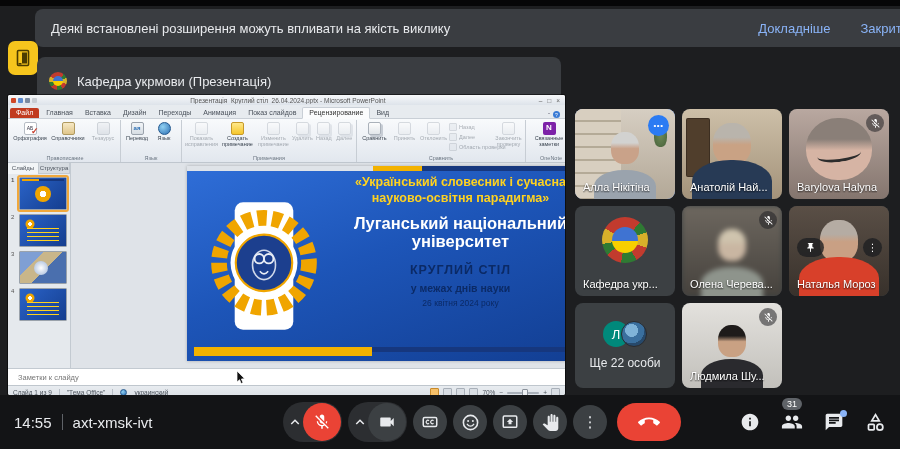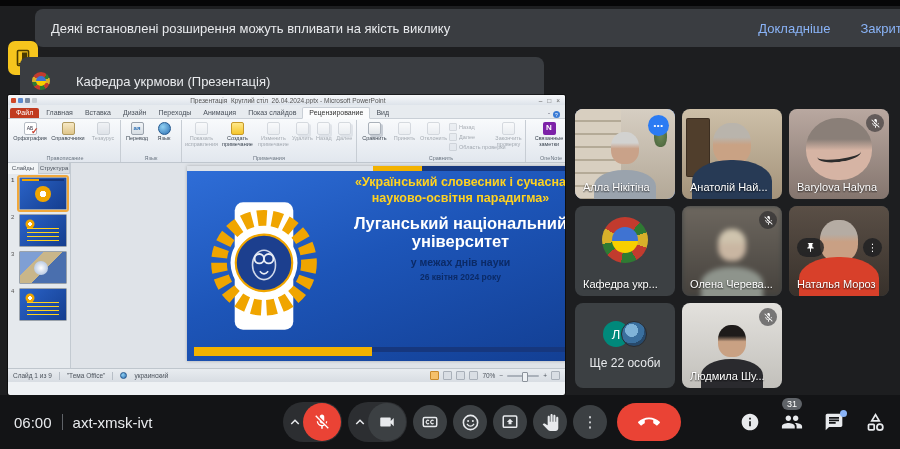--- a/index.html
+++ b/index.html
@@ -5,21 +5,21 @@
   html,body{margin:0;padding:0}
   body{position:relative;width:900px;height:449px;overflow:hidden;background:#1d1e20;
        font-family:"Liberation Sans",sans-serif;-webkit-font-smoothing:antialiased}
   
   .top-strip{position:absolute;left:0;top:0;width:900px;height:6px;background:#060607}
   .banner{position:absolute;background:#3a3d41;border-radius:8px;display:flex;align-items:center;color:#e8eaed;font-size:13px}
   #banner-ext{left:35px;top:9px;width:890px;height:38px;padding:0 16px;box-sizing:border-box}
   #banner-ext .links{margin-left:auto;display:flex;gap:30px}
   #banner-ext .lnk{color:#8ab4f8;cursor:pointer}
   #ext-icon{position:absolute;left:8px;top:41px;width:30px;height:34px;background:#f6c51d;border-radius:7px;display:flex;align-items:center;justify-content:center}
-  #banner-present{left:20px;top:57px;width:524px;height:48px;padding:0 12px;box-sizing:border-box;gap:26px}
+  #banner-present{left:37px;top:57px;width:524px;height:48px;padding:0 12px;box-sizing:border-box;gap:10px}
   .mini-logo{width:18px;height:18px;border-radius:50%;flex:none;
     background:conic-gradient(#c23b2e 0 40deg,#2f7a33 40deg 70deg,#d8b02a 70deg 110deg,#c23b2e 110deg 150deg,#2f7a33 150deg 190deg,#c23b2e 190deg 230deg,#2f7a33 230deg 260deg,#d8b02a 260deg 300deg,#c23b2e 300deg 360deg);
     display:flex;align-items:center;justify-content:center}
   .mini-logo .flag{width:10px;height:10px;border-radius:50%;background:linear-gradient(#3f73d2 0 55%,#f7cf00 55%)}
   
   #ppt{position:absolute;left:8px;top:95px;width:557px;height:300px;background:#eef1f4;border-radius:2px;overflow:hidden;box-shadow:0 0 0 1px #00000088}
   .ppt-titlebar{height:10px;background:linear-gradient(#f6f8fa,#dde3ea);display:flex;align-items:center;font-size:6.5px;color:#555}
   .qat{display:flex;gap:2px;padding-left:3px}
   .qat i{width:5px;height:5px;border-radius:1px;display:block}
   .ppt-title{flex:1;text-align:center;white-space:nowrap;overflow:hidden}
@@ -72,21 +72,21 @@
   .slide{position:absolute;left:116px;top:3px;width:405px;height:195px;background:linear-gradient(160deg,#2f6ed8 0%,#1d55b8 45%,#123e92 100%);box-shadow:0 0 3px #00000040}
   .slide-topbar{position:absolute;top:0;left:0;right:0;height:5px;background:linear-gradient(90deg,#dfe3e8 0 46%,#f3b200 46% 58%,#16377e 58% 100%)}
   .slide-botbar{position:absolute;bottom:5px;left:7px;width:44%;height:9px;background:#f3b200}
   .slide-botbar2{position:absolute;bottom:9px;left:calc(7px + 44%);right:0;height:5px;background:#16377e}
   .slide-text{position:absolute;left:150px;right:8px;top:9px;text-align:center}
   .sl-quote{color:#ffd21f;font-weight:bold;font-size:12.5px;line-height:1.25}
   .sl-uni{color:#fff;font-weight:bold;font-size:16.5px;line-height:1.08;margin-top:9px}
   .sl-uni-sub{color:#ffd21f;font-weight:bold;font-size:10.5px;margin-top:2px}
   .sl-event{color:#0b2a66;font-weight:bold;font-size:12.5px;letter-spacing:1px;margin-top:12px}
   .sl-event-sub{color:#0b2a66;font-weight:bold;font-size:10.5px;margin-top:5px}
-  .sl-date{color:#0b2a66;font-weight:bold;font-size:8.5px;margin-top:4px}
+  .sl-date{color:#0b2a66;font-weight:normal;font-size:8.5px;margin-top:4px}
   .ppt-notes{height:16px;background:#fff;border-top:1px solid #c3cad1;font-size:7.5px;color:#777;display:flex;align-items:center;padding-left:10px;position:relative}
   .ppt-status{height:13px;background:linear-gradient(#e8ecf0,#d8dde3);border-top:1px solid #bfc6cd;display:flex;align-items:center;font-size:6.5px;color:#4c535c;padding:0 5px;gap:7px}
   .sdiv{width:1px;height:8px;background:#b7bec6}
   .status-right{margin-left:auto;display:flex;align-items:center;gap:4px}
   .vbtn{width:7px;height:7px;background:#d9dee4;border:1px solid #a9b0b9;border-radius:1px}
   .vbtn.on{background:#f5c06a;border-color:#c98a2a}
   .zslider{width:32px;height:2px;background:#aab1ba;position:relative;border-radius:1px}
   .zslider::after{content:"";position:absolute;left:45%;top:-3px;width:4px;height:8px;background:#eef1f4;border:1px solid #8b929b;border-radius:1px}
   
   #tiles{position:absolute;left:575px;top:109px;display:grid;grid-template-columns:100px 100px 100px;grid-template-rows:90px 90px 85px;gap:7px}
@@ -349,29 +349,36 @@
           <circle cx="60" cy="62" r="32" fill="#ffffff"></circle>
           <circle cx="60" cy="62" r="27" fill="#1c3f8e" stroke="#f0a500" stroke-width="2"></circle>
           <ellipse cx="60" cy="64" rx="11" ry="14" fill="none" stroke="#cfd8ea" stroke-width="1.5"></ellipse>
           <circle cx="55.5" cy="58" r="4.5" fill="none" stroke="#e8edf6" stroke-width="1.8"></circle>
           <circle cx="64.5" cy="58" r="4.5" fill="none" stroke="#e8edf6" stroke-width="1.8"></circle>
           <path d="M56 70 q4 5 8 0" fill="none" stroke="#e8edf6" stroke-width="1.5"></path>
         </svg>
         <div class="slide-text">
           <div class="sl-quote">«Український словесник і сучасна науково-освітня парадигма»</div>
           <div class="sl-uni">Луганський національний університет</div>
+          <div class="sl-event">КРУГЛИЙ СТІЛ</div>
           <div class="sl-event-sub">у межах днів науки</div>
           <div class="sl-date">26 квітня 2024 року</div>
         </div>
         <div class="slide-botbar"></div>
         <div class="slide-botbar2"></div>
       </div>
     </div>
   </div>
 
+  <div class="ppt-notes">
+    <span>Заметки к слайду</span>
+    <svg width="9" height="13" viewBox="0 0 9 13" style="position:absolute;left:228px;top:2px">
+      <path d="M1 0 L1 11 L3.6 8.7 L5.2 12.6 L7 11.8 L5.4 8 L8.6 7.7 Z" fill="#111" stroke="#fff" stroke-width=".7"></path>
+    </svg>
+  </div>
 
   <div class="ppt-status">
     <span>Слайд 1 из 9</span>
     <span class="sdiv"></span>
     <span>"Тема Office"</span>
     <span class="sdiv"></span>
     <span class="ic ic-globe" style="width:7px;height:7px"></span>
     <span>украинский</span>
     <span class="status-right">
       <span class="vbtn on"></span>
@@ -474,21 +481,21 @@
       <svg width="11" height="11" viewBox="0 0 24 24">
           <path fill="#fff" d="M19 11h-1.7c0 .74-.16 1.43-.43 2.05l1.23 1.23c.56-.98.9-2.09.9-3.28zm-4.02.17c0-.06.02-.11.02-.17V5c0-1.66-1.34-3-3-3S9 3.34 9 5v.18l5.98 5.99zM4.27 3L3 4.27l6.01 6.01V11c0 1.66 1.33 3 2.99 3 .22 0 .44-.03.65-.08l1.66 1.66c-.71.33-1.5.52-2.31.52-2.76 0-5.3-2.1-5.3-5.1H5c0 3.41 2.72 6.23 6 6.72V21h2v-3.28c.91-.13 1.77-.45 2.54-.9L19.73 21 21 19.73 4.27 3z"></path>
         </svg>
     </span>
     <span class="pname">Людмила Шу...</span>
   </div>
 </div>
 
 <div id="bottombar">
   <div class="bb-left">
-    <span>06:00</span>
+    <span>14:55</span>
     <span class="bb-div"></span>
     <span>axt-xmsk-ivt</span>
   </div>
 
   <div class="bb-center">
     <div class="ctl-pill">
       <svg width="10" height="6" viewBox="0 0 12 7">
           <polyline points="1.5,6 6,1.5 10.5,6" fill="none" stroke="#e8eaed" stroke-width="1.8"></polyline>
         </svg>
       <span class="pill-circle red">

